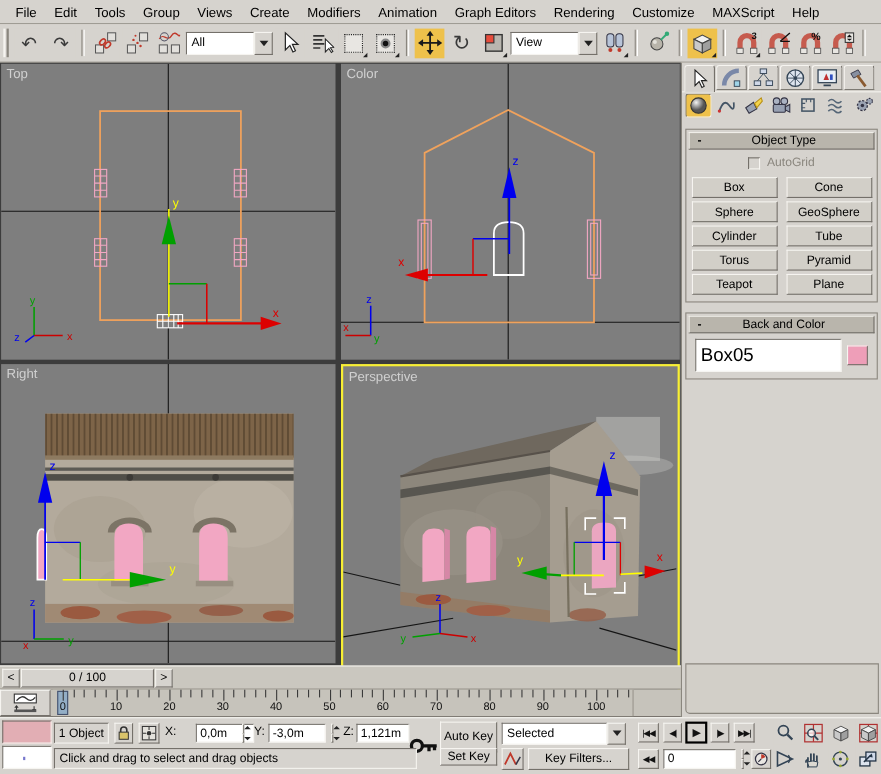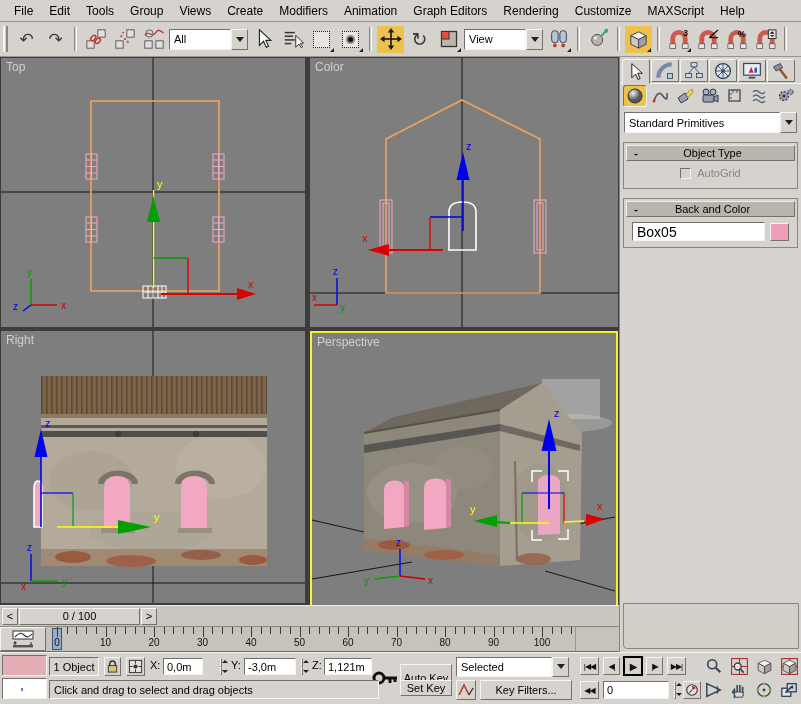--- a/index.html
+++ b/index.html
@@ -73,21 +73,21 @@
   .ro-header{height:16px;margin:2px;background:#b9b5ac;border:1px solid;border-color:#f0eee9 #74706a #74706a #f0eee9;
              display:flex;align-items:center;font-size:11px}
   .ro-minus{width:18px;text-align:center;font-weight:bold}
   .ro-title{flex:1;text-align:center;padding-right:14px}
   .autogrid{display:flex;align-items:center;justify-content:center;gap:6px;height:18px;margin-top:3px;color:#8a867e}
   .checkbox{width:11px;height:11px;background:#d6d3ce;border:1px solid;border-color:#74706a #f6f4f0 #f6f4f0 #74706a}
   .ot-grid{display:grid;grid-template-columns:78px 78px;gap:3px 8px;justify-content:center;margin-top:4px}
   .ot-btn{height:19px;font-size:11px;display:flex;align-items:center;justify-content:center;
           background:#d2cfc8;border:1px solid;border-color:#f6f4f0 #74706a #74706a #f6f4f0;cursor:default}
   .nc-row{display:flex;align-items:center;gap:5px;margin:5px 8px 0 8px}
-  .name-field{flex:1;height:19px;display:flex;align-items:center;padding-left:4px;font-size:14px}
+  .name-field{flex:1;height:30px;display:flex;align-items:center;padding-left:4px;font-size:17px}
   .swatch{width:19px;height:18px;background:var(--swatch-pink,#ee9eb8);border:1px solid;border-color:#f6f4f0 #74706a #74706a #f6f4f0}
   .cp-bottom{position:absolute;left:3px;right:2px;bottom:3px;height:46px;background:#d2cfc8;border:1px solid #8a867e;border-radius:0 0 0 4px}
 
   
   .statusbar{position:relative;height:52px;background:var(--chrome,#d6d3ce);border-top:1px solid #f6f4f0}
   .sb{position:absolute;display:flex;align-items:center}
   .ml-pink{left:2px;top:2px;width:45px;height:21px;background:#e2aeb4;border:1px solid;border-color:#74706a #f6f4f0 #f6f4f0 #74706a}
   .ml-white{left:2px;top:25px;width:45px;height:21px;background:#fff;border:1px solid;border-color:#74706a #f6f4f0 #f6f4f0 #74706a}
   .ml-white::after{content:"";position:absolute;left:18px;top:9px;width:2px;height:3px;background:#77c}
   .sb-count{left:49px;top:4px;width:50px;height:19px;justify-content:center;font-size:11px}
@@ -702,35 +702,41 @@
         </div>
       <div class="cp-cat">
         <svg width="18" height="18" viewBox="0 0 18 18">
           <circle cx="8" cy="9" r="4.5" fill="#9aa2b2" stroke="#334" stroke-width="1.2" stroke-dasharray="2 1.4"></circle>
           <circle cx="8" cy="9" r="1.6" fill="#334"></circle>
           <circle cx="14.5" cy="5" r="2.6" fill="#9aa2b2" stroke="#334" stroke-dasharray="1.6 1.2"></circle>
           </svg>
         </div>
     </div>
 
-    <div class="combo cp-combo">
-      <div class="cval">Standard Primitives</div>
-      <div class="carrow raised">
-          <div class="tri-dn"></div>
-        </div>
-    </div>
 
     <div class="rollout">
       <div class="ro-header">
         <span class="ro-minus">-</span>
         <span class="ro-title">Object Type</span>
       </div>
       <div class="autogrid">
         <div class="checkbox"></div>
         <span>AutoGrid</span>
+      </div>
+      <div class="ot-grid">
+        <div class="ot-btn">Box</div>
+        <div class="ot-btn">Cone</div>
+        <div class="ot-btn">Sphere</div>
+        <div class="ot-btn">GeoSphere</div>
+        <div class="ot-btn">Cylinder</div>
+        <div class="ot-btn">Tube</div>
+        <div class="ot-btn">Torus</div>
+        <div class="ot-btn">Pyramid</div>
+        <div class="ot-btn">Teapot</div>
+        <div class="ot-btn">Plane</div>
       </div>
     </div>
 
     <div class="rollout">
       <div class="ro-header">
         <span class="ro-minus">-</span>
         <span class="ro-title">Back and Color</span>
       </div>
       <div class="nc-row">
         <div class="name-field field">Box05</div>
@@ -758,21 +764,21 @@
       <rect x="1.5" y="1.5" width="13" height="13" fill="#e4e2dc" stroke="#333"></rect>
       <circle cx="8" cy="8" r="2.2" fill="#333"></circle>
       <line x1="8" y1="2" x2="8" y2="5" stroke="#333"></line>
         <line x1="8" y1="11" x2="8" y2="14" stroke="#333"></line>
       <line x1="2" y1="8" x2="5" y2="8" stroke="#333"></line>
         <line x1="11" y1="8" x2="14" y2="8" stroke="#333"></line>
       </svg>
     </div>
 
   <span class="sb coord-label" style="left:150px;top:6px">X:</span>
-  <div class="sb coord-field field" style="left:163px;top:5px;width:40px">0,0m</div>
+  <div class="sb coord-field field" style="left:178px;top:5px;width:53px">0,0m</div>
   <div class="sb spin" style="left:215px;top:5px">
       <div class="su"></div>
       <div class="sd"></div>
     </div>
 
   <span class="sb coord-label" style="left:231px;top:6px">Y:</span>
   <div class="sb coord-field field" style="left:244px;top:5px;width:52px">-3,0m</div>
   <div class="sb spin" style="left:296px;top:5px">
       <div class="su"></div>
       <div class="sd"></div>
@@ -783,21 +789,21 @@
 
   <div class="sb" style="left:372px;top:8px">
     <svg width="26" height="34" viewBox="0 0 26 34">
       <circle cx="7" cy="17" r="5" fill="none" stroke="#111" stroke-width="3"></circle>
       <line x1="11" y1="17" x2="25" y2="17" stroke="#111" stroke-width="3"></line>
       <line x1="18" y1="17" x2="18" y2="22" stroke="#111" stroke-width="3"></line>
       <line x1="23" y1="17" x2="23" y2="21" stroke="#111" stroke-width="3"></line>
       </svg>
     </div>
 
-  <div class="sb sb-btn raised" style="left:400px;top:11px;width:52px;height:28px">Auto Key</div>
+  <div class="sb sb-btn raised" style="left:400px;top:3px;width:52px;height:28px">Auto Key</div>
   <div class="sb combo" style="left:456px;top:3px">
     <div class="cval" style="width:96px;height:20px">Selected</div>
     <div class="carrow raised" style="height:20px">
         <div class="tri-dn"></div>
       </div>
   </div>
 
   <div class="sb sb-btn transport raised" style="left:580px;top:4px;width:19px;height:18px">|◀◀</div>
   <div class="sb sb-btn transport raised" style="left:603px;top:4px;width:17px;height:18px">◀|</div>
   <div class="sb sb-btn transport raised play-box" style="left:623px;top:3px;width:20px;height:20px;font-size:10px">▶</div>

